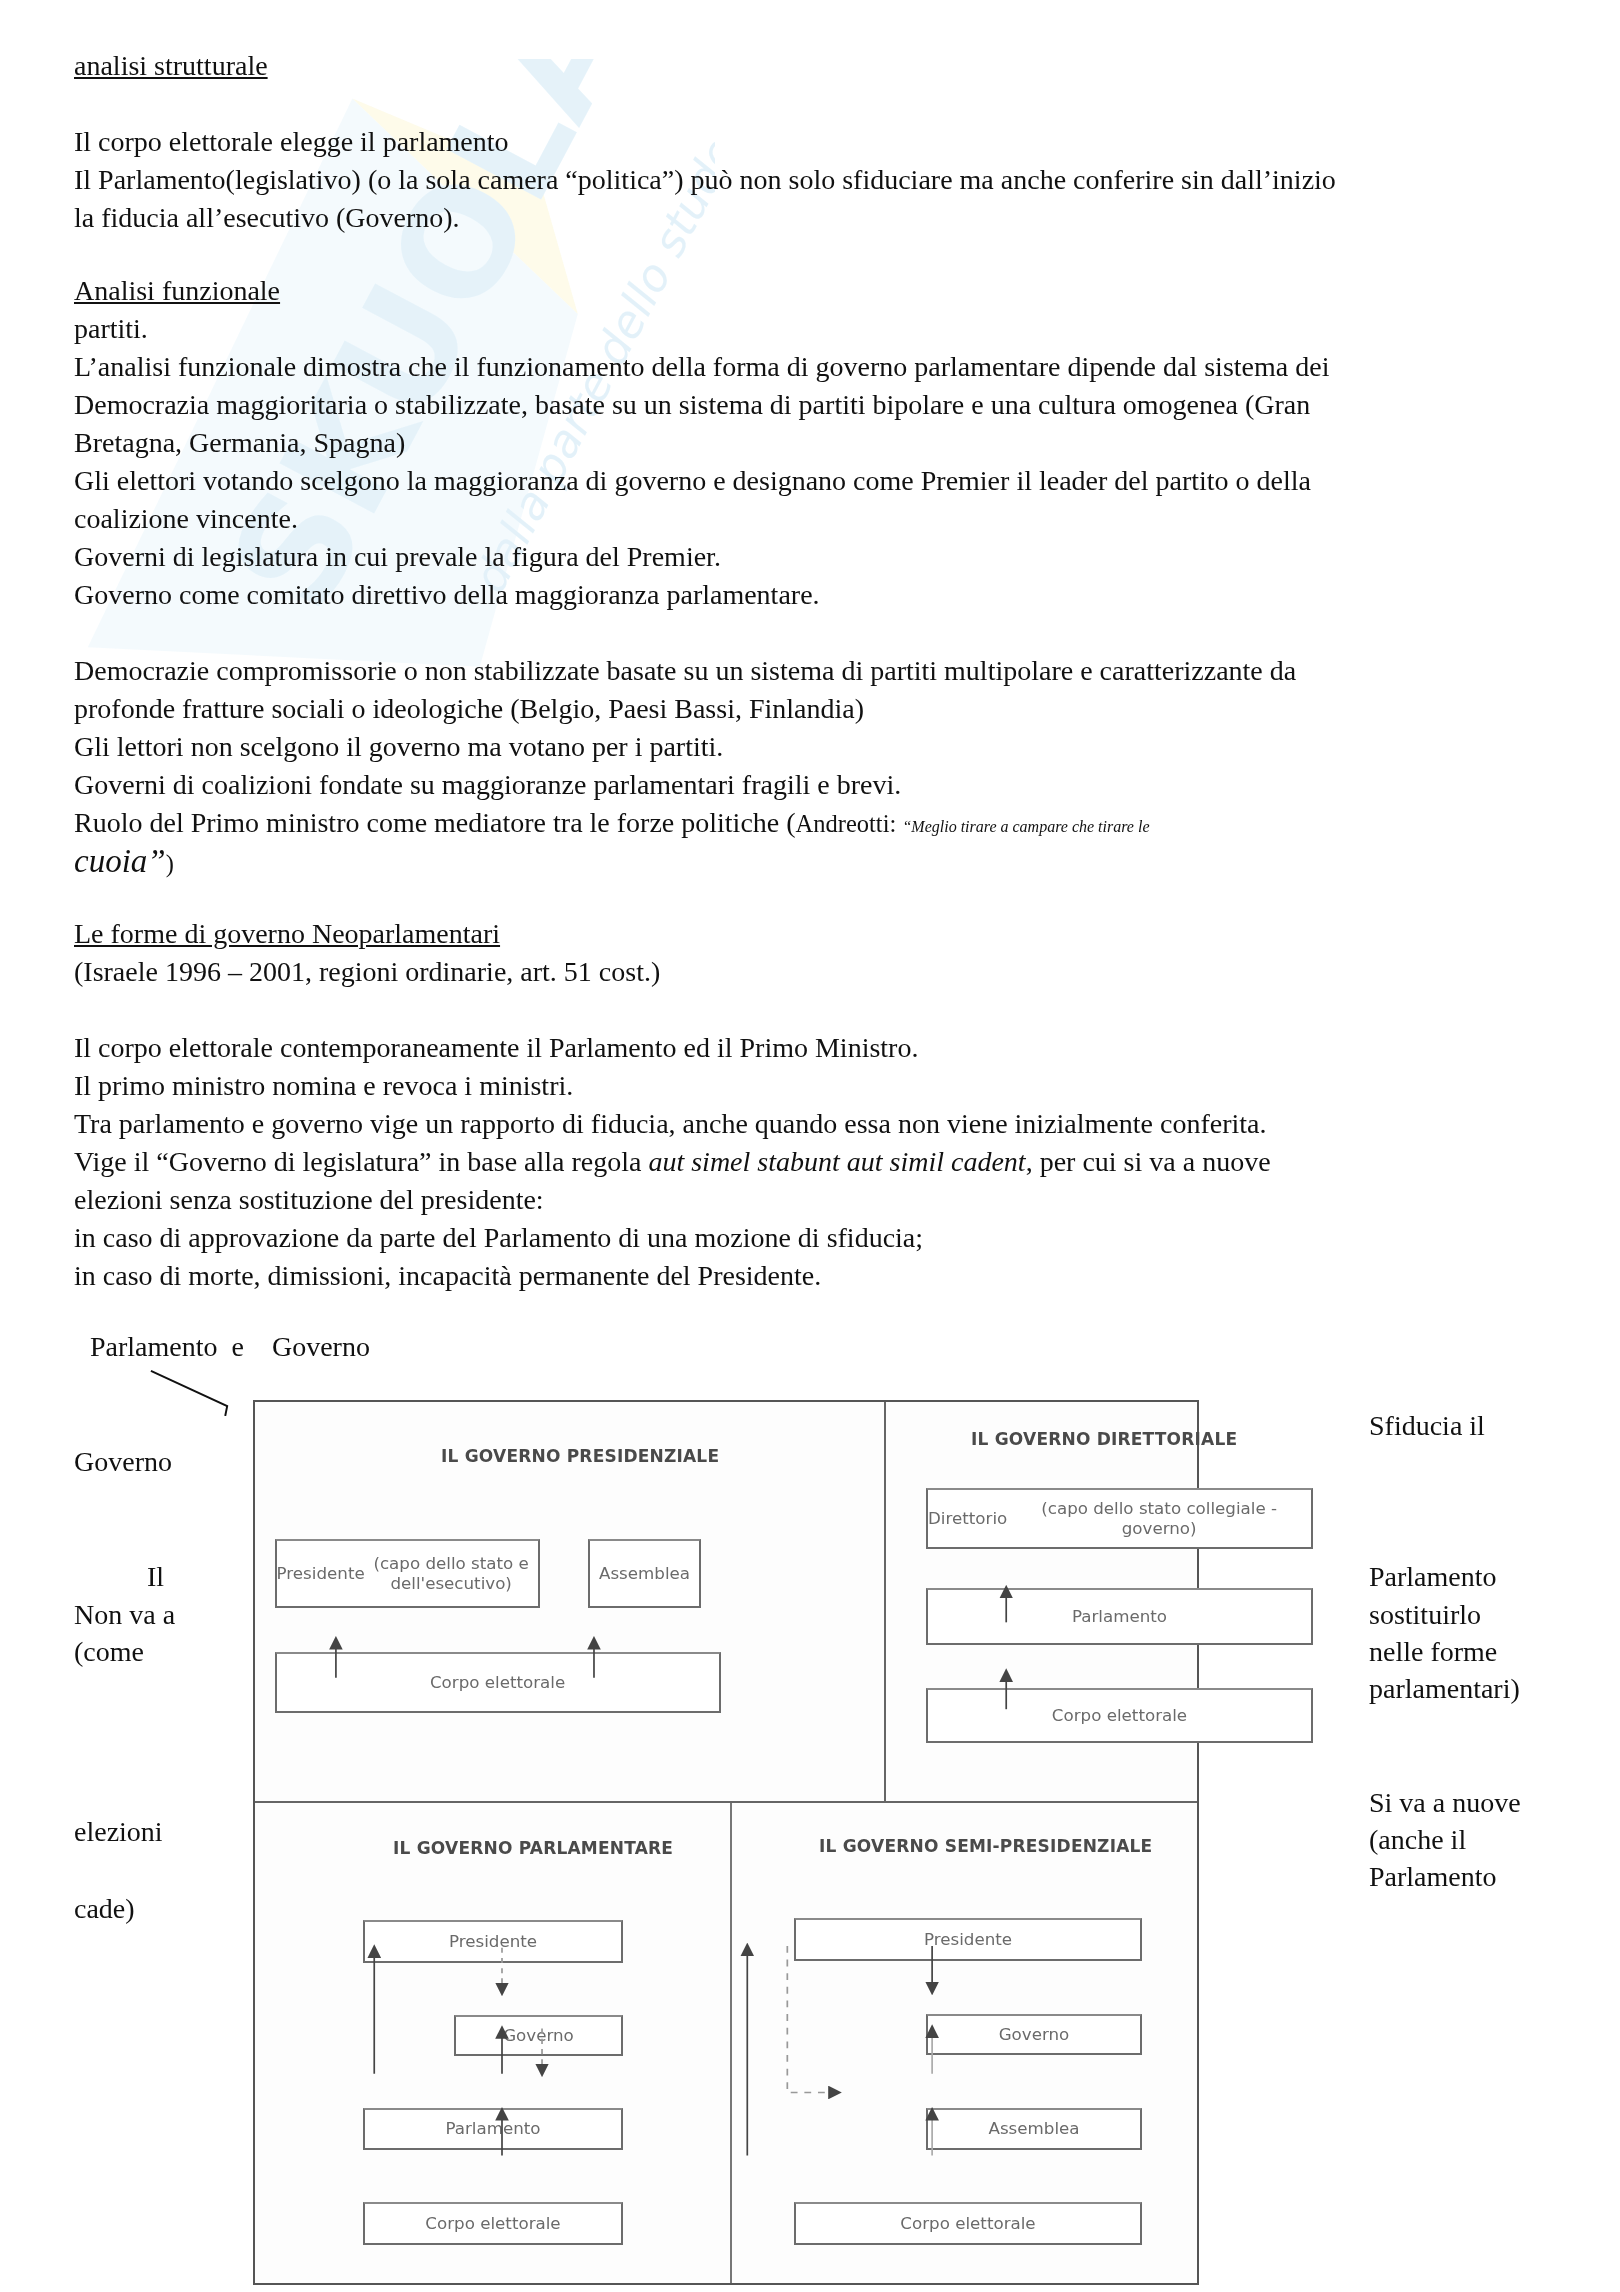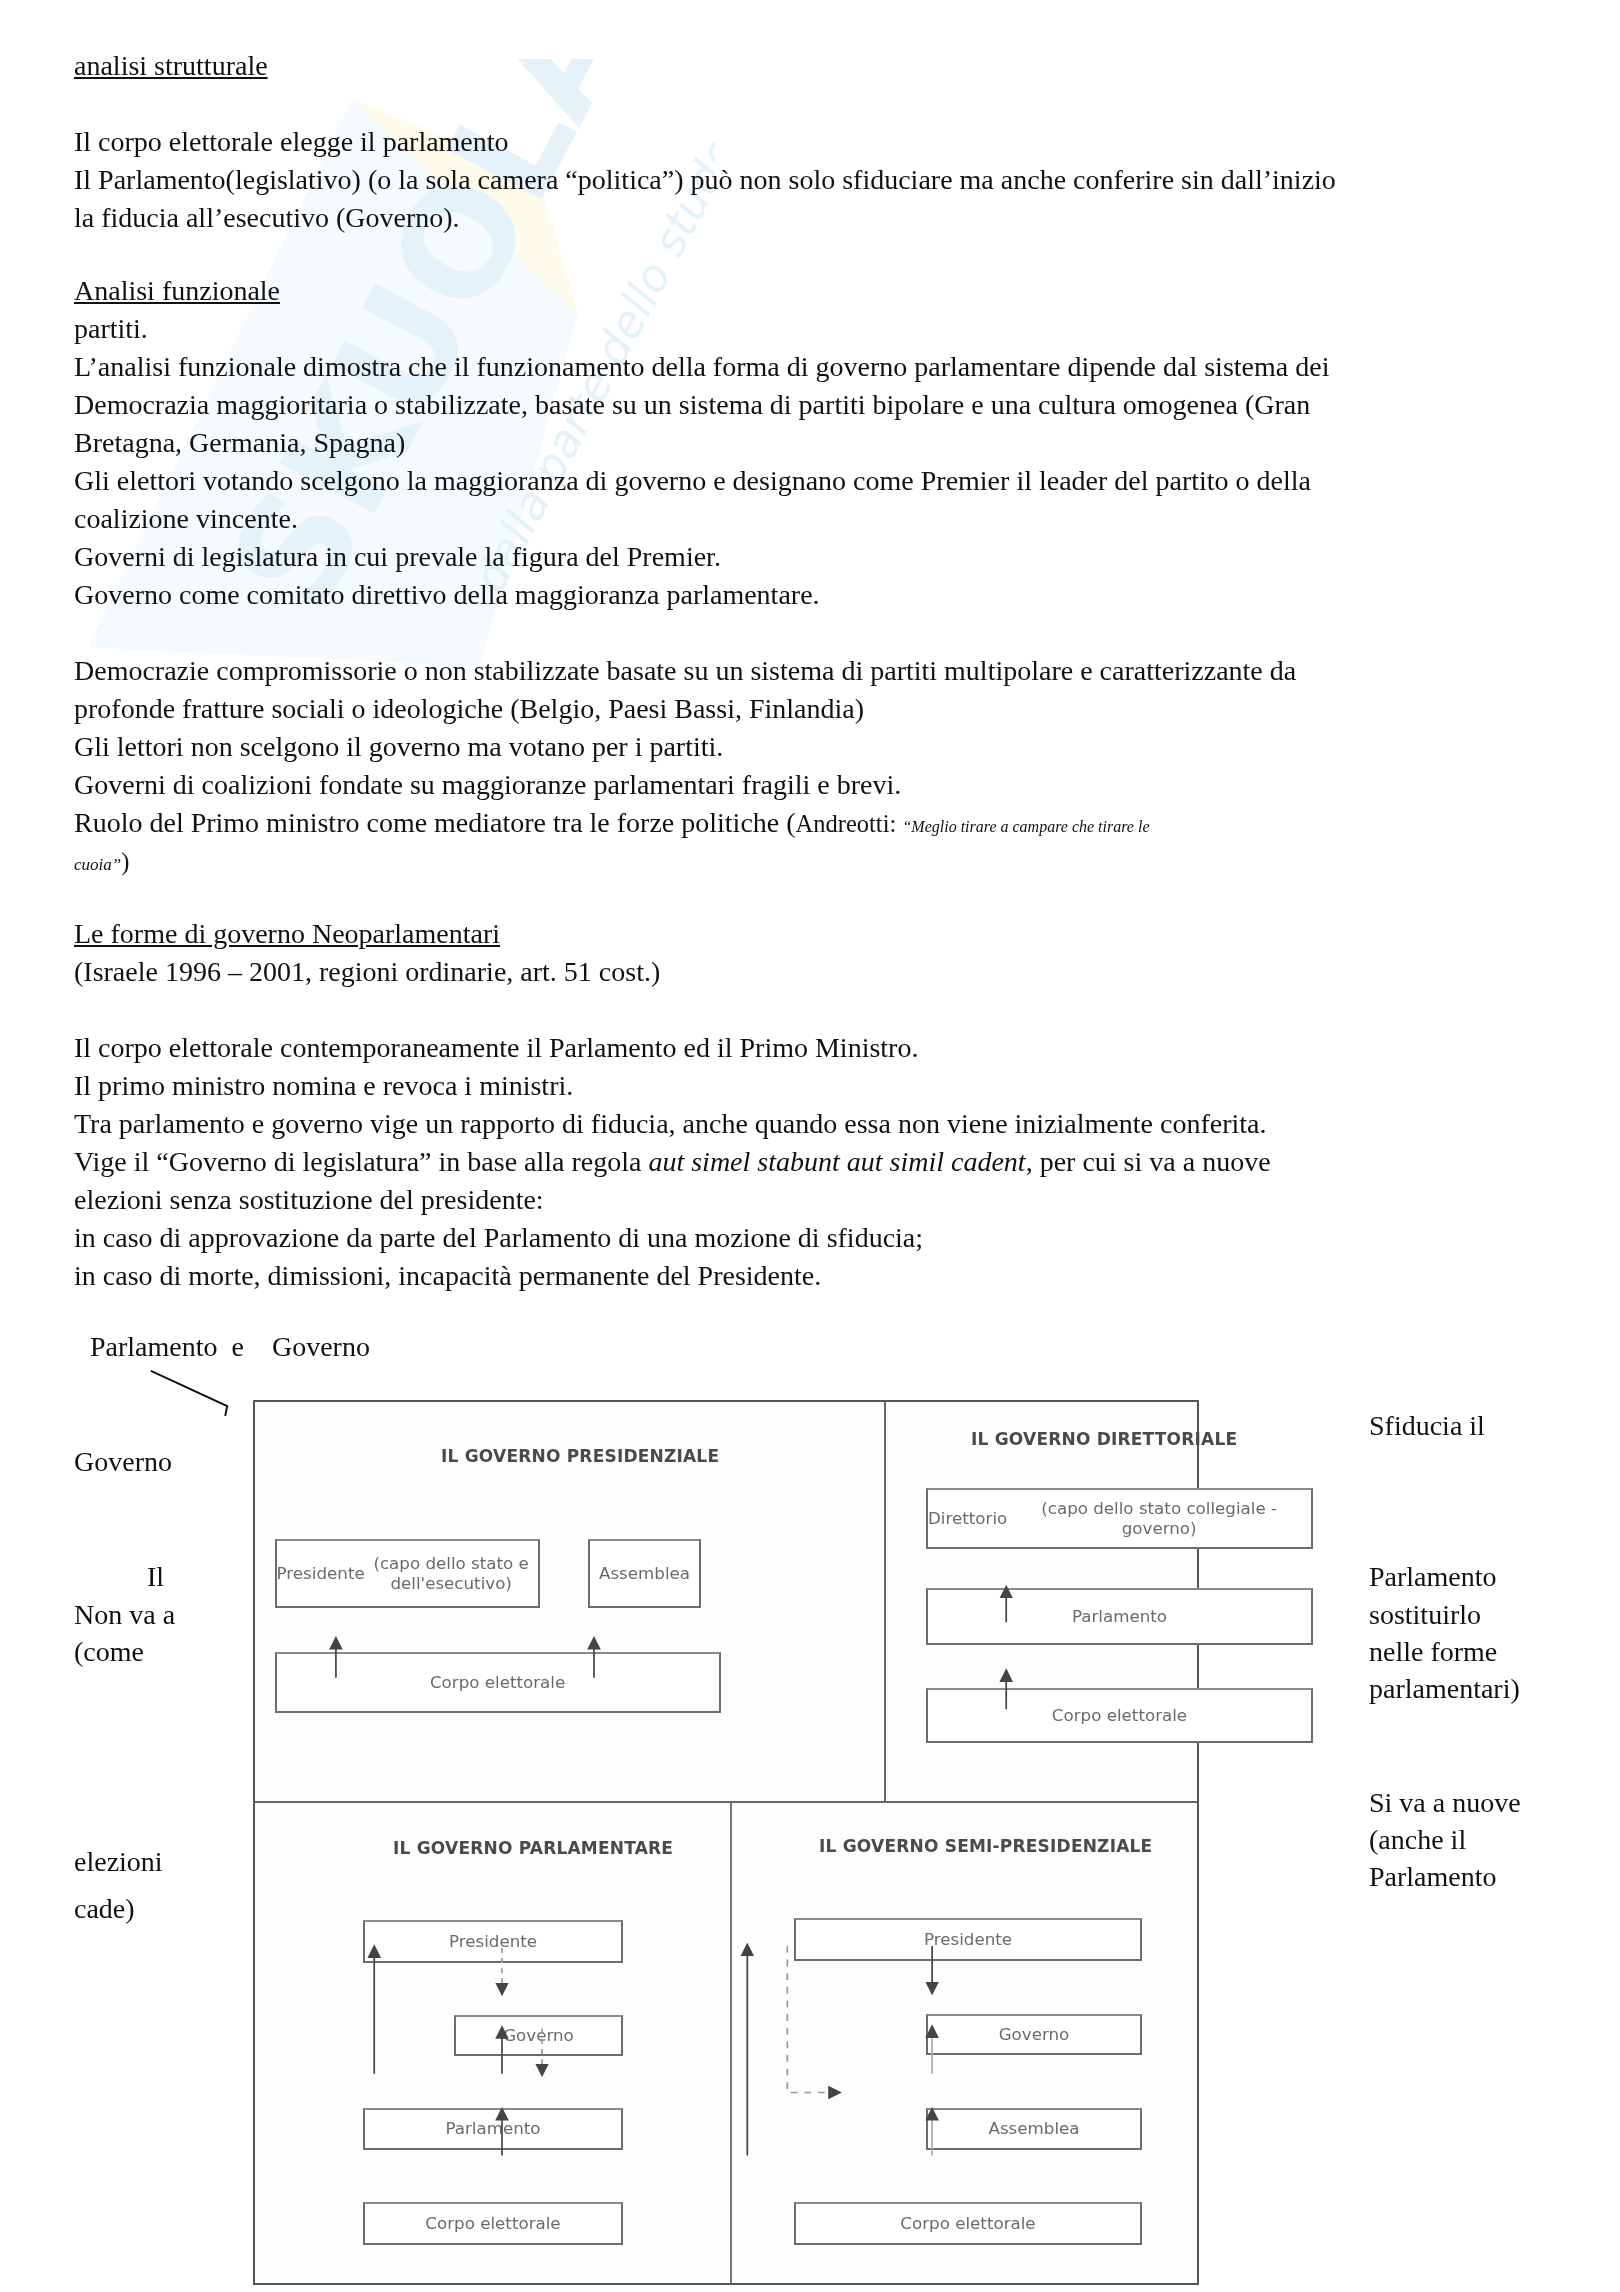--- a/index.html
+++ b/index.html
@@ -48,21 +48,21 @@
   <span class="line">Gli elettori votando scelgono la maggioranza di governo e designano come Premier il leader del partito o della</span>
   <span class="line">coalizione vincente.</span>
   <span class="line">Governi di legislatura in cui prevale la figura del Premier.</span>
   <span class="line">Governo come comitato direttivo della maggioranza parlamentare.</span>
   <span class="line"></span>
   <span class="line">Democrazie compromissorie o non stabilizzate basate su un sistema di partiti multipolare e caratterizzante da</span>
   <span class="line">profonde fratture sociali o ideologiche (Belgio, Paesi Bassi, Finlandia)</span>
   <span class="line">Gli lettori non scelgono il governo ma votano per i partiti.</span>
   <span class="line">Governi di coalizioni fondate su maggioranze parlamentari fragili e brevi.</span>
   <span class="line"><span>Ruolo del Primo ministro come mediatore tra le forze politiche (</span><span style="font-size:24.5px">Andreotti: </span><span class="i" style="font-size:16px">“Meglio tirare a campare che tirare le</span></span>
-  <span class="line"><span class="i" style="font-size:17px">cuoia”</span><span style="font-size:24.5px">)</span></span>
+  <span class="line"><span class="i" style="font-size:33px">cuoia”</span><span style="font-size:24.5px">)</span></span>
 </div>
 
 <div class="txt" style="top:915px;">
   <span class="line"><span class="u">Le forme di governo Neoparlamentari</span></span>
   <span class="line">(Israele 1996 – 2001, regioni ordinarie, art. 51 cost.)</span>
   <span class="line"></span>
   <span class="line">Il corpo elettorale contemporaneamente il Parlamento ed il Primo Ministro.</span>
   <span class="line">Il primo ministro nomina e revoca i ministri.</span>
   <span class="line">Tra parlamento e governo vige un rapporto di fiducia, anche quando essa non viene inizialmente conferita.</span>
   <span class="line"><span>Vige il “Governo di legislatura” in base alla regola </span><span class="i">aut simel stabunt aut simil cadent</span><span>, per cui si va a nuove</span></span>
@@ -72,21 +72,21 @@
 </div>
 
 <div class="margin" style="left:90px; top:1328px; white-space:pre;">Parlamento  e    Governo</div>
 <svg style="position:absolute; left:147px; top:1367px; width:88px; height:49px;" viewBox="0 0 90 50" width="88" height="49">
   <polyline points="4,4 82,40 80,50" fill="none" stroke="#111" stroke-width="2"></polyline>
 </svg>
 <div class="margin" style="left:74px; top:1443px;">Governo</div>
 <div class="margin" style="left:147px; top:1558px;">Il</div>
 <div class="margin" style="left:74px; top:1596px;">Non va a</div>
 <div class="margin" style="left:74px; top:1633px;">(come</div>
-<div class="margin" style="left:74px; top:1813px;margin-top:30px;">elezioni</div>
+<div class="margin" style="left:74px; top:1813px;">elezioni</div>
 <div class="margin" style="left:74px; top:1890px;">cade)</div>
 
 <div class="margin" style="left:1369px; top:1407px;">Sfiducia il</div>
 <div class="margin" style="left:1369px; top:1558px;">Parlamento</div>
 <div class="margin" style="left:1369px; top:1596px;">sostituirlo</div>
 <div class="margin" style="left:1369px; top:1633px;">nelle forme</div>
 <div class="margin" style="left:1369px; top:1670px;">parlamentari)</div>
 <div class="margin" style="left:1369px; top:1784px;">Si va a nuove</div>
 <div class="margin" style="left:1369px; top:1821px;">(anche il</div>
 <div class="margin" style="left:1369px; top:1858px;">Parlamento</div>

